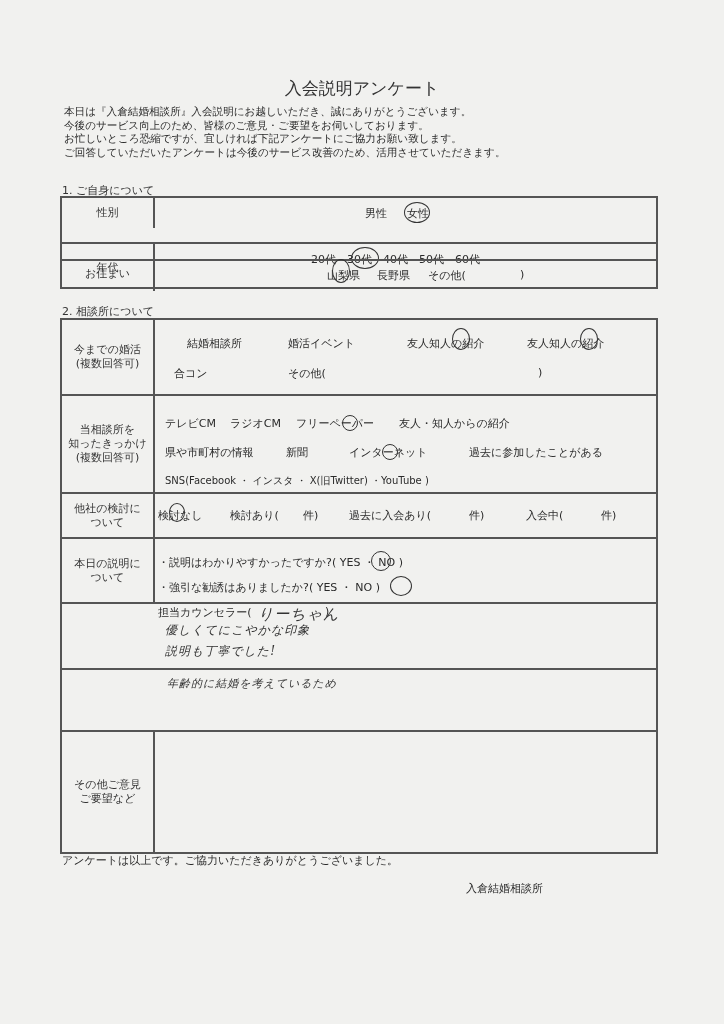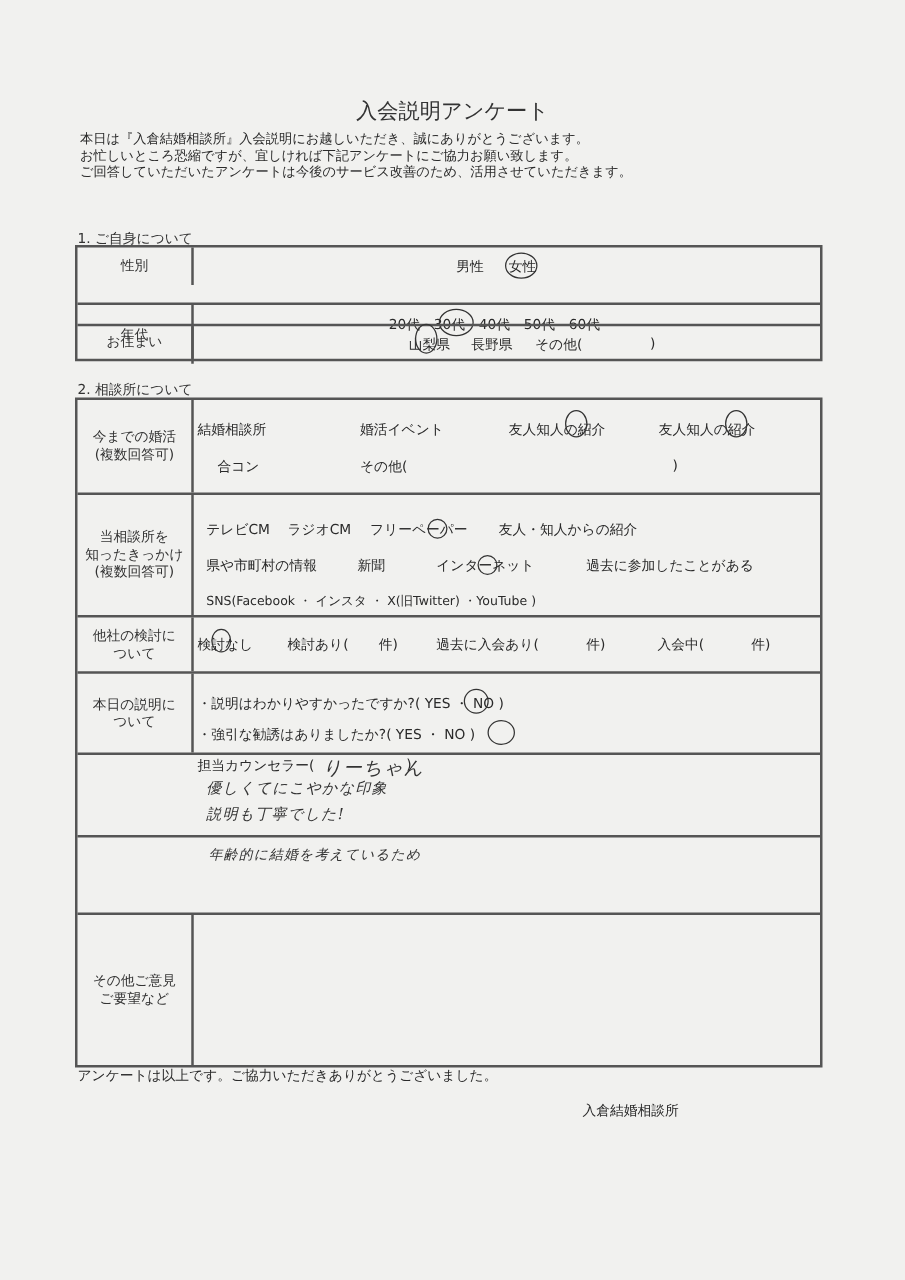--- a/index.html
+++ b/index.html
@@ -28,20 +28,21 @@
     .footer { left: 62px; top: 853px; font-size: 11px; color: #2a2a2a; }
     .sig { left: 466px; top: 881px; font-size: 11px; color: #2a2a2a; }
   </style>
 </head>
 <body>
 
 <div class="abs title">入会説明アンケート</div>
 
 <div class="abs intro">
   <div>本日は『入倉結婚相談所』入会説明にお越しいただき、誠にありがとうございます。</div>
+  <div>今後のサービス向上のため、皆様のご意見・ご要望をお伺いしております。</div>
   <div>お忙しいところ恐縮ですが、宜しければ下記アンケートにご協力お願い致します。</div>
   <div>ご回答していただいたアンケートは今後のサービス改善のため、活用させていただきます。</div>
 </div>
 
 <div class="abs sec" style="top:183px;">1. ご自身について</div>
 
 <div class="tbl" style="top:196px; height:93px;">
   <div class="row first" style="top:0; height:30px;">
     <div class="lab">性別</div>
     <div class="val">
@@ -75,21 +76,21 @@
 
 <div class="abs sec" style="top:304px;">2. 相談所について</div>
 
 <div class="tbl" style="top:318px; height:536px;">
 
   <div class="row first" style="top:0; height:74px;">
     <div class="lab">
       <div><span>今までの婚活</span><br><span>(複数回答可)</span></div>
     </div>
     <div class="val">
-      <span class="opt" style="left:3px; top:16px;">結婚相談所</span>
+      <span class="opt" style="left:32px; top:16px;">結婚相談所</span>
       <span class="opt" style="left:133px; top:16px;">婚活イベント</span>
       <span class="opt" style="left:252px; top:16px;">友人知人の紹介</span>
       <span class="opt" style="left:372px; top:16px;">友人知人の紹介</span>
       <span class="opt" style="left:19px; top:46px;">合コン</span>
       <span class="opt" style="left:133px; top:46px;">その他(</span>
       <span class="opt" style="left:383px; top:46px;">)</span>
       <span class="circ" style="left:297px; top:8px; width:16px; height:20px;"></span>
       <span class="circ" style="left:425px; top:8px; width:16px; height:20px;"></span>
     </div>
   </div>

